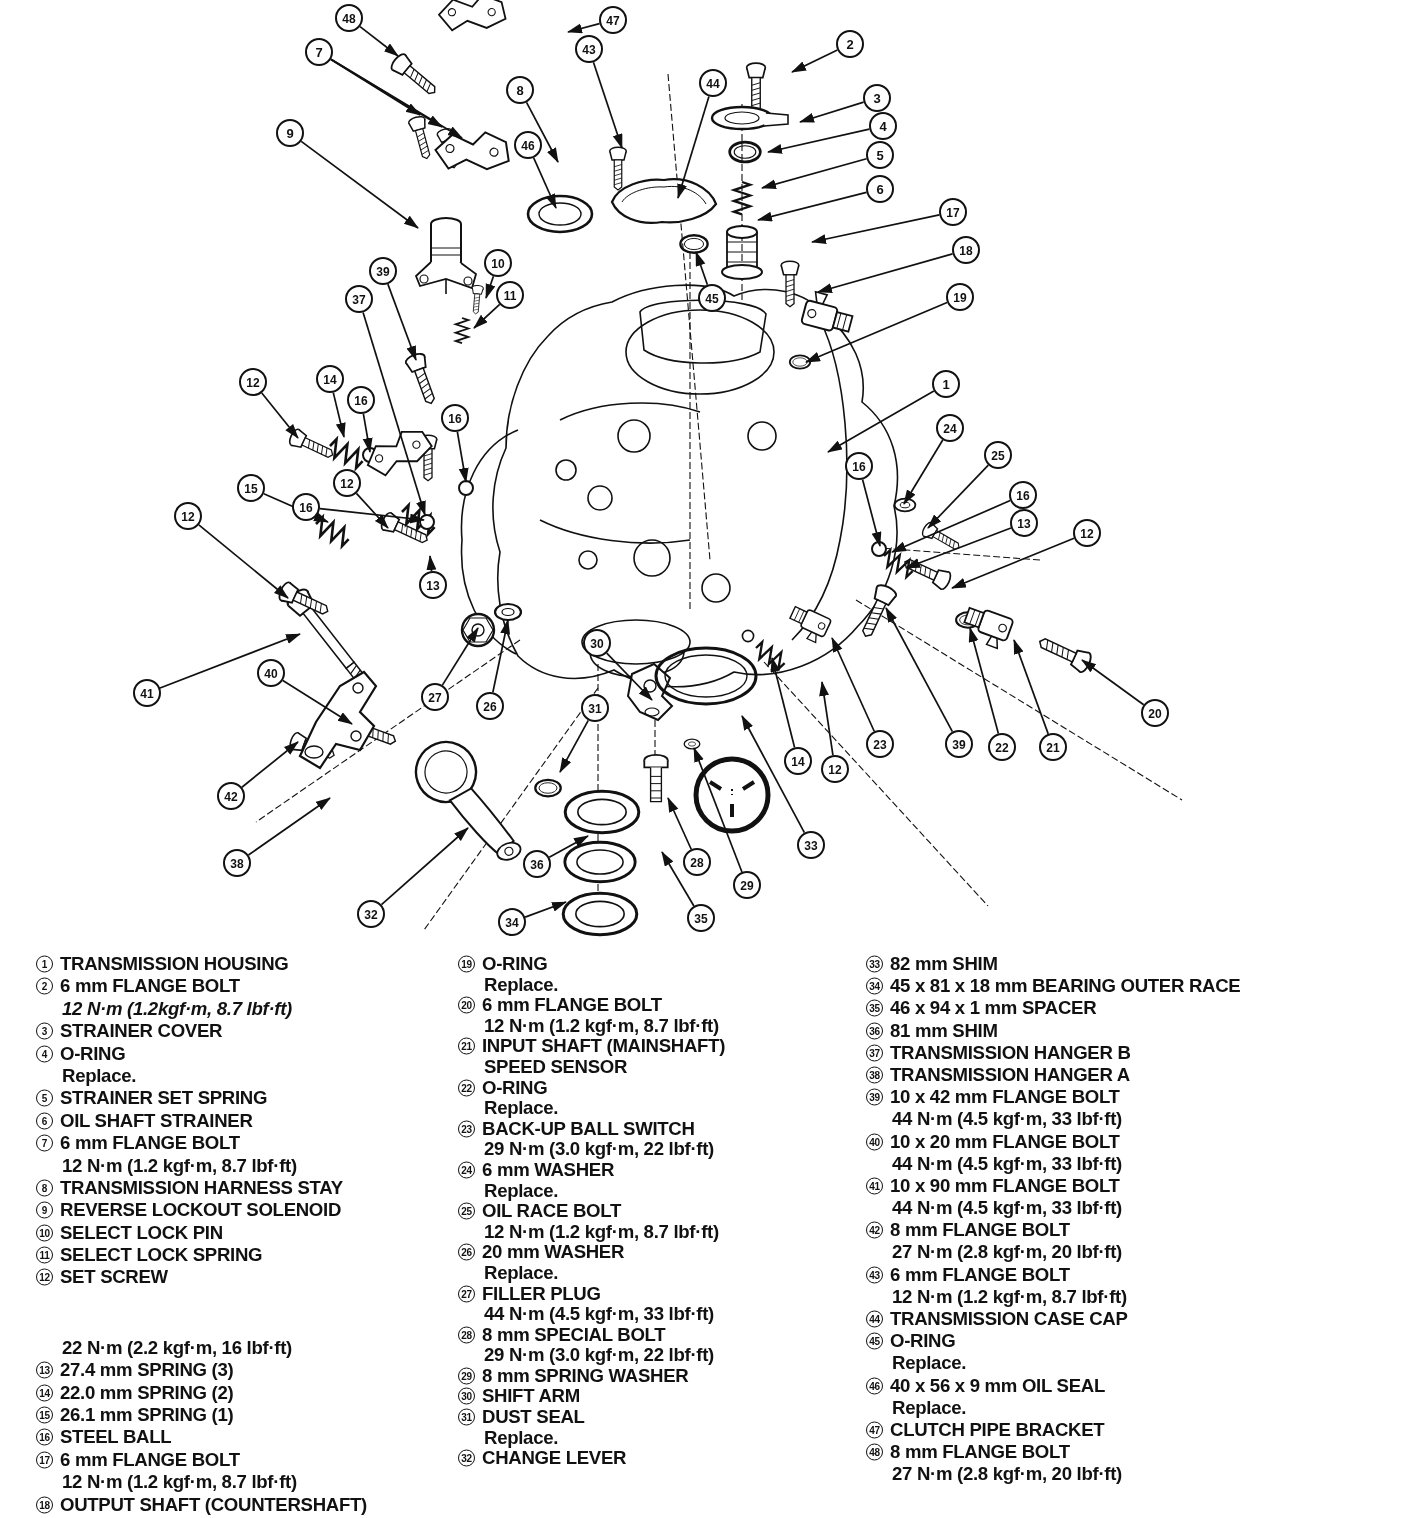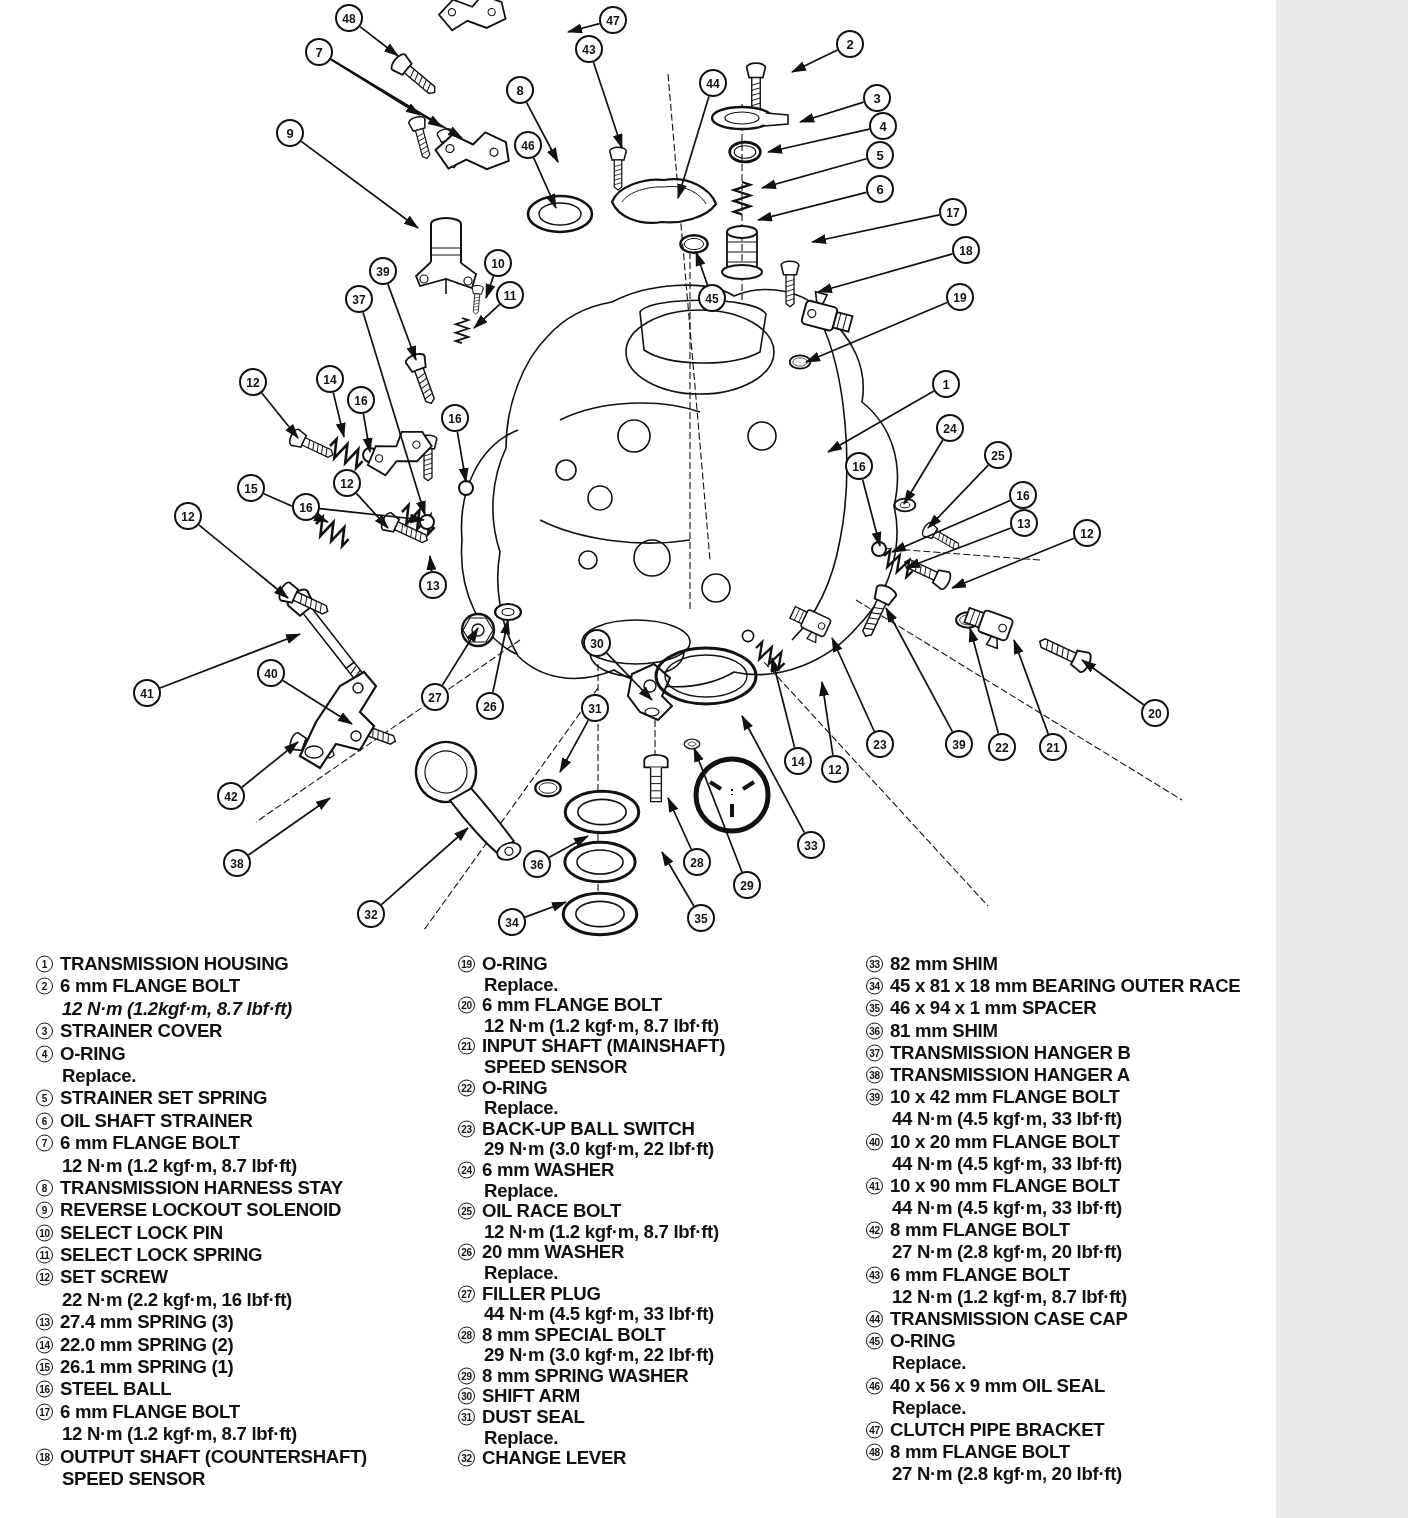--- a/index.html
+++ b/index.html
@@ -1,16 +1,16 @@
 <!DOCTYPE html>
 <html><head>
 <meta charset="utf-8">
 <style>
   html,body{margin:0;padding:0;background:#e8e8e8;}
-  .page{position:relative;width:1276px;height:1518px;background:#fff;overflow:hidden;
+  .page{position:relative;width:1408px;height:1518px;background:#fff;overflow:hidden;
         font-family:"Liberation Sans", sans-serif;color:#111;}
   svg{position:absolute;left:0;top:0;}
   .plist{position:absolute;top:953px;}
   .pline{display:flex;align-items:flex-start;font-size:18.6px;font-weight:700;
          letter-spacing:-0.3px;white-space:nowrap;color:#111;}
   .cnum{display:inline-flex;flex:none;width:15px;height:15px;border:1.8px solid #111;
         border-radius:50%;font-size:10px;font-weight:700;align-items:center;
         justify-content:center;margin-right:7px;transform:translateY(2.5px);}
   .sub{padding-left:26px;}
   .t2{padding-left:26px;}
@@ -577,21 +577,21 @@
         <span>SELECT LOCK PIN</span>
       </div>
       <div class="pline" style="height: 22.4px;">
         <span class="cnum">11</span>
         <span>SELECT LOCK SPRING</span>
       </div>
       <div class="pline" style="height: 22.4px;">
         <span class="cnum">12</span>
         <span>SET SCREW</span>
       </div>
-      <div class="pline sub" style="height: 22.4px;">22 N·m (2.2 kgf·m, 16 lbf·ft)</div>
+      <div class="pline sub" style="height: 22.4px; margin-top: 48px;">22 N·m (2.2 kgf·m, 16 lbf·ft)</div>
       <div class="pline" style="height: 22.4px;">
         <span class="cnum">13</span>
         <span>27.4 mm SPRING (3)</span>
       </div>
       <div class="pline" style="height: 22.4px;">
         <span class="cnum">14</span>
         <span>22.0 mm SPRING (2)</span>
       </div>
       <div class="pline" style="height: 22.4px;">
         <span class="cnum">15</span>

